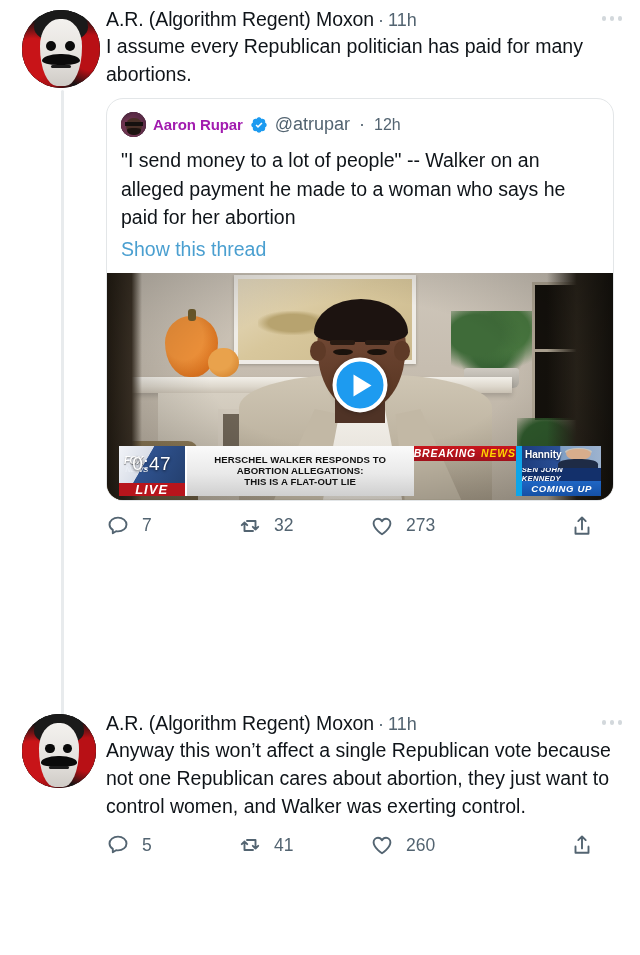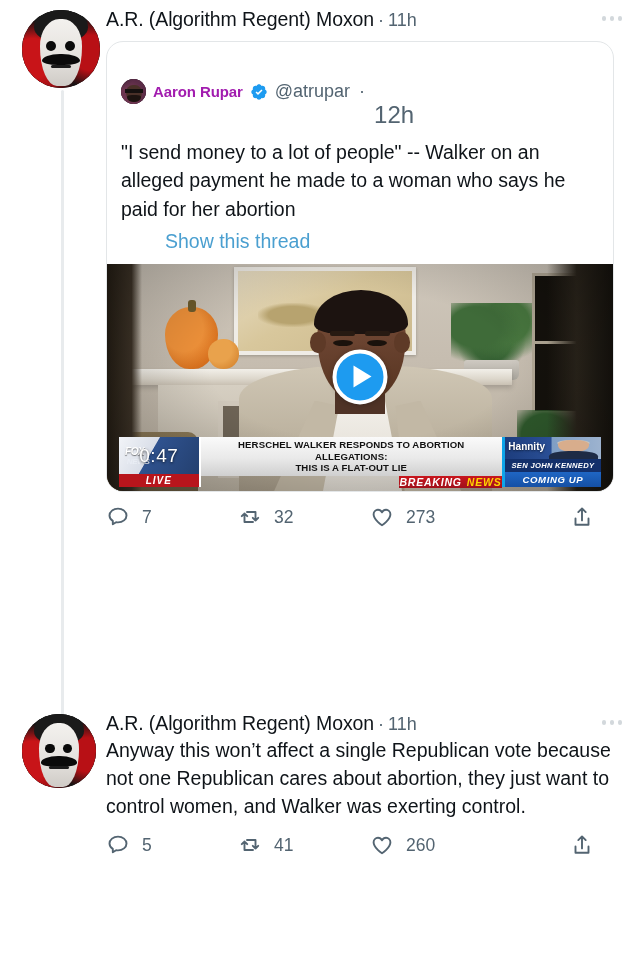--- a/index.html
+++ b/index.html
@@ -211,38 +211,37 @@
     width: 18px; height: 18px;
     flex: 0 0 18px;
     display: block;
   }
   .q-handle {
     font-size: 18px;
     color: #536471;
     white-space: nowrap;
   }
   .q-sep { font-size: 18px; color: #536471; padding: 0 2px; }
-  .q-time { font-size: 24px; color: #536471; margin-top: 46px; }
+  .q-time { font-size: 16px; color: #536471; }
 
   .q-text {
     font-size: 19.5px;
     line-height: 28.4px;
     color: #0f1419;
     margin-top: 9px;
     white-space: pre-wrap;
   }
   .show-thread {
     display: inline-block;
     margin-top: 4px;
     font-size: 19.5px;
     line-height: 28.4px;
     color: #4a9fd0;
     cursor: pointer;
     text-decoration: none;
-    margin-left: 44px;
   }
 
   
   .video-wrap {
     position: relative;
     width: 100%;
     height: 227px;
     overflow: hidden;
     background: #3a3026;
     cursor: pointer;
@@ -466,35 +465,34 @@
     font-size: 19px; font-weight: 400;
     color: #ffffff;
     letter-spacing: 0.5px;
     text-shadow: 0 1px 3px rgba(0,0,0,.75);
     z-index: 3;
   }
   .ch-live {
     height: 13px;
     background: #b8151c;
     color: #ffffff;
-    font-size: 10px;
+    font-size: 13px;
     font-weight: 700;
     font-style: italic;
     letter-spacing: 1px;
     display: flex;
     align-items: center;
     justify-content: center;
   }
   .ch-mid {
     flex: 1 1 auto;
     display: flex;
-    flex-direction: column;
+    flex-direction: row;
     border-left: 2px solid #ffffff;
-    border-right: 3px solid #0ea5e9;
-    align-items: flex-end;
+    border-right: 6px solid #0ea5e9;
   }
   .ch-headline {
     flex: 1 1 auto;
     background: linear-gradient(180deg, #fafafa 0%, #e9e9e9 55%, #cfcfcf 100%);
     color: #111111;
     font-size: 9.6px;
     font-weight: 700;
     line-height: 11.4px;
     letter-spacing: 0.1px;
     text-align: center;
@@ -629,20 +627,21 @@
         <span class="display-name">A.R. (Algorithm Regent) Moxon</span>
         <span class="meta-sep">·</span>
         <span class="timestamp">11h</span>
         <span class="more-btn">
           <i></i>
           <i></i>
           <i></i>
         </span>
       </div>
 
+      <div class="tweet-text">I assume every Republican politician has paid for many abortions.</div>
 
       <div class="quote-card">
         <div class="quote-inner">
 
           <div class="q-head">
             <span class="q-avatar">
               <span class="qav-bg"></span>
               <span class="qav-face"></span>
               <span class="qav-glasses"></span>
               <span class="qav-beard"></span>

